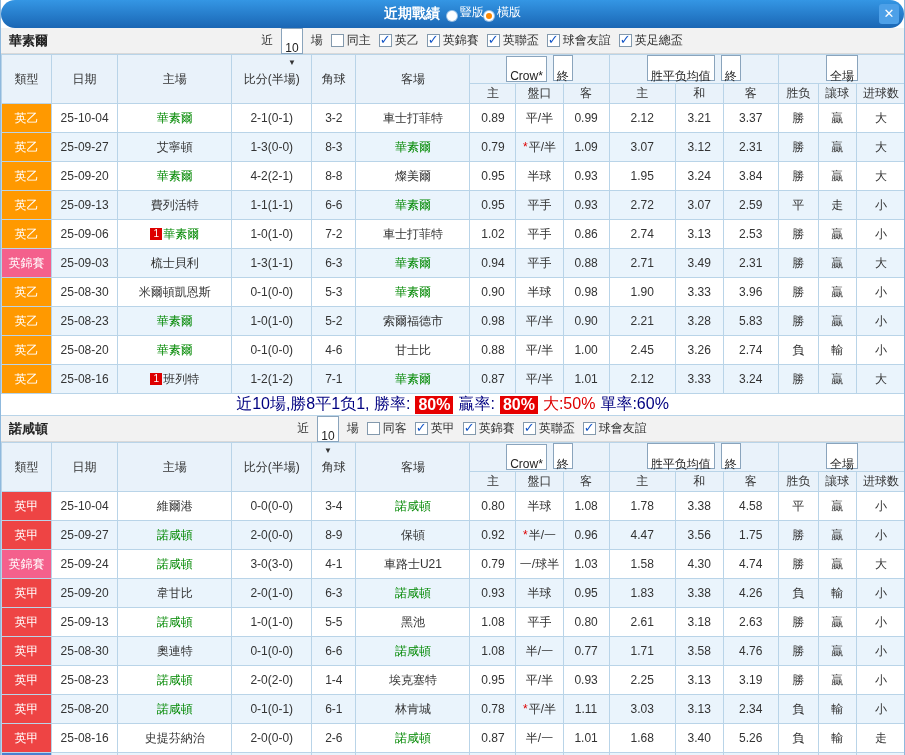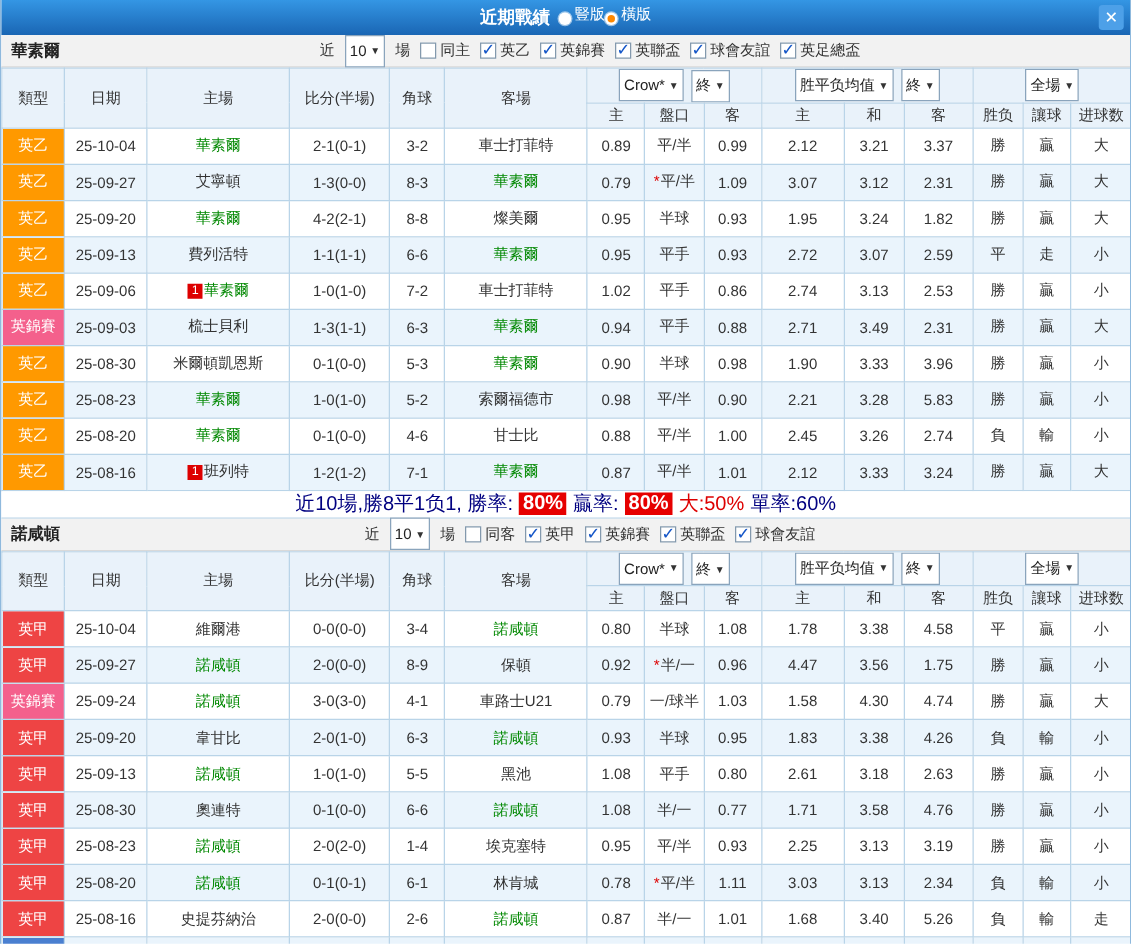--- a/index.html
+++ b/index.html
@@ -3,37 +3,37 @@
 <meta charset="utf-8">
 <style>
   :root{
     --c-focus:#008800; --c-score:#dd0000; --c-red:#dd0000; --c-blue:#2233cc;
     --c-green:#008800; --c-navy:#000080; --c-box:#e60000;
     --tb-top:#3496e4; --tb-bottom:#1a66b4;
   }
   *{box-sizing:border-box;}
   body{margin:0;background:#fff;font-family:"Liberation Sans","DejaVu Sans",sans-serif;}
   .page{width:905px;height:755px;overflow:hidden;position:relative;background:#fff;border-left:1px solid #8fb9dd;border-right:1px solid #8fb9dd;}
-  .titlebar{height:28px;background:linear-gradient(180deg,var(--tb-top),var(--tb-bottom));display:flex;align-items:center;justify-content:center;position:relative;color:#fff;}
+  .titlebar{height:28px;background:linear-gradient(180deg,var(--tb-top),var(--tb-bottom));display:flex;align-items:center;justify-content:center;position:relative;color:#fff;border-radius:14px;}
   .tb-center{display:flex;align-items:center;gap:7px;}
   .tb-title{font-weight:bold;font-size:14px;}
   .tb-radio{display:inline-flex;align-items:flex-end;gap:3px;font-size:12px;cursor:pointer;}
   .radio-dot{width:10px;height:10px;border-radius:50%;background:#fff;display:inline-block;position:relative;box-shadow:0 0 0 1px rgba(255,255,255,.55);}
   .tb-radio.selected .radio-dot::after{content:"";position:absolute;left:2px;top:2px;width:6px;height:6px;border-radius:50%;background:#ff8800;}
   .tb-close{position:absolute;right:5px;top:4px;width:20px;height:20px;background:#4da0e8;border-radius:3px;color:#fff;font-weight:bold;text-align:center;line-height:20px;font-size:13px;cursor:pointer;}
 
   .secbar{height:26px;background:#f2f2f2;border-bottom:1px solid #d9d9d9;display:flex;align-items:center;padding:0 8px;font-size:12px;color:#333;}
   .secbar .team{font-size:13px;font-weight:bold;color:#222;}
   .secbar-filters{flex:1;display:flex;justify-content:center;align-items:center;gap:8px;}
   .near{color:#333;}
   .flt{display:inline-flex;align-items:center;gap:3px;cursor:pointer;}
   .cb{width:13px;height:13px;border:1px solid #8399ad;background:#fff;display:inline-block;position:relative;}
   .cb.checked::after{content:"\2713";position:absolute;left:0;top:-3px;color:#1456c8;font-size:13px;font-weight:bold;}
 
-  .dd{display:inline-flex;align-items:center;border:1px solid #8aa4bc;background:#fff;padding:12px 3px;height:18px;font-size:12px;gap:3px;color:#222;cursor:pointer;white-space:nowrap;}
+  .dd{display:inline-flex;align-items:center;border:1px solid #8aa4bc;background:#fff;padding:12px 3px;height:18px;font-size:12px;gap:3px;color:#222;cursor:pointer;white-space:nowrap;flex-direction:column;}
   .dd .arr{font-size:8px;color:#333;}
   .hdd .dd{margin:0 3px;}
 
   table.grid{border-collapse:collapse;table-layout:fixed;width:905px;}
   .grid td{border:1px solid #b9d4e8;text-align:center;font-size:12px;padding:0;color:#333;overflow:hidden;white-space:nowrap;vertical-align:middle;}
   .grid thead td{background:#e9f2fa;}
   tr.h1 td{height:26px;}
   tr.h2 td{height:20px;}
   tr.dr td{height:29px;}
   tr.alt td{background:#eaf4fc;}
@@ -201,21 +201,21 @@
             <td>25-09-20</td>
             <td><span class="team-green">華素爾</span></td>
             <td class="score">4-2(2-1)</td>
             <td>8-8</td>
             <td><span class="team-dark">燦美爾</span></td>
             <td>0.95</td>
             <td><span>半球</span></td>
             <td>0.93</td>
             <td>1.95</td>
             <td>3.24</td>
-            <td>1.82</td>
+            <td>3.84</td>
             <td class="res-red">勝</td>
             <td class="res-red">贏</td>
             <td class="res-red">大</td>
           </tr>
           <tr class="dr alt">
             <td class="type" style="background: rgb(255, 153, 0);">英乙</td>
             <td>25-09-13</td>
             <td><span class="team-dark">費列活特</span></td>
             <td class="score">1-1(1-1)</td>
             <td>6-6</td>

